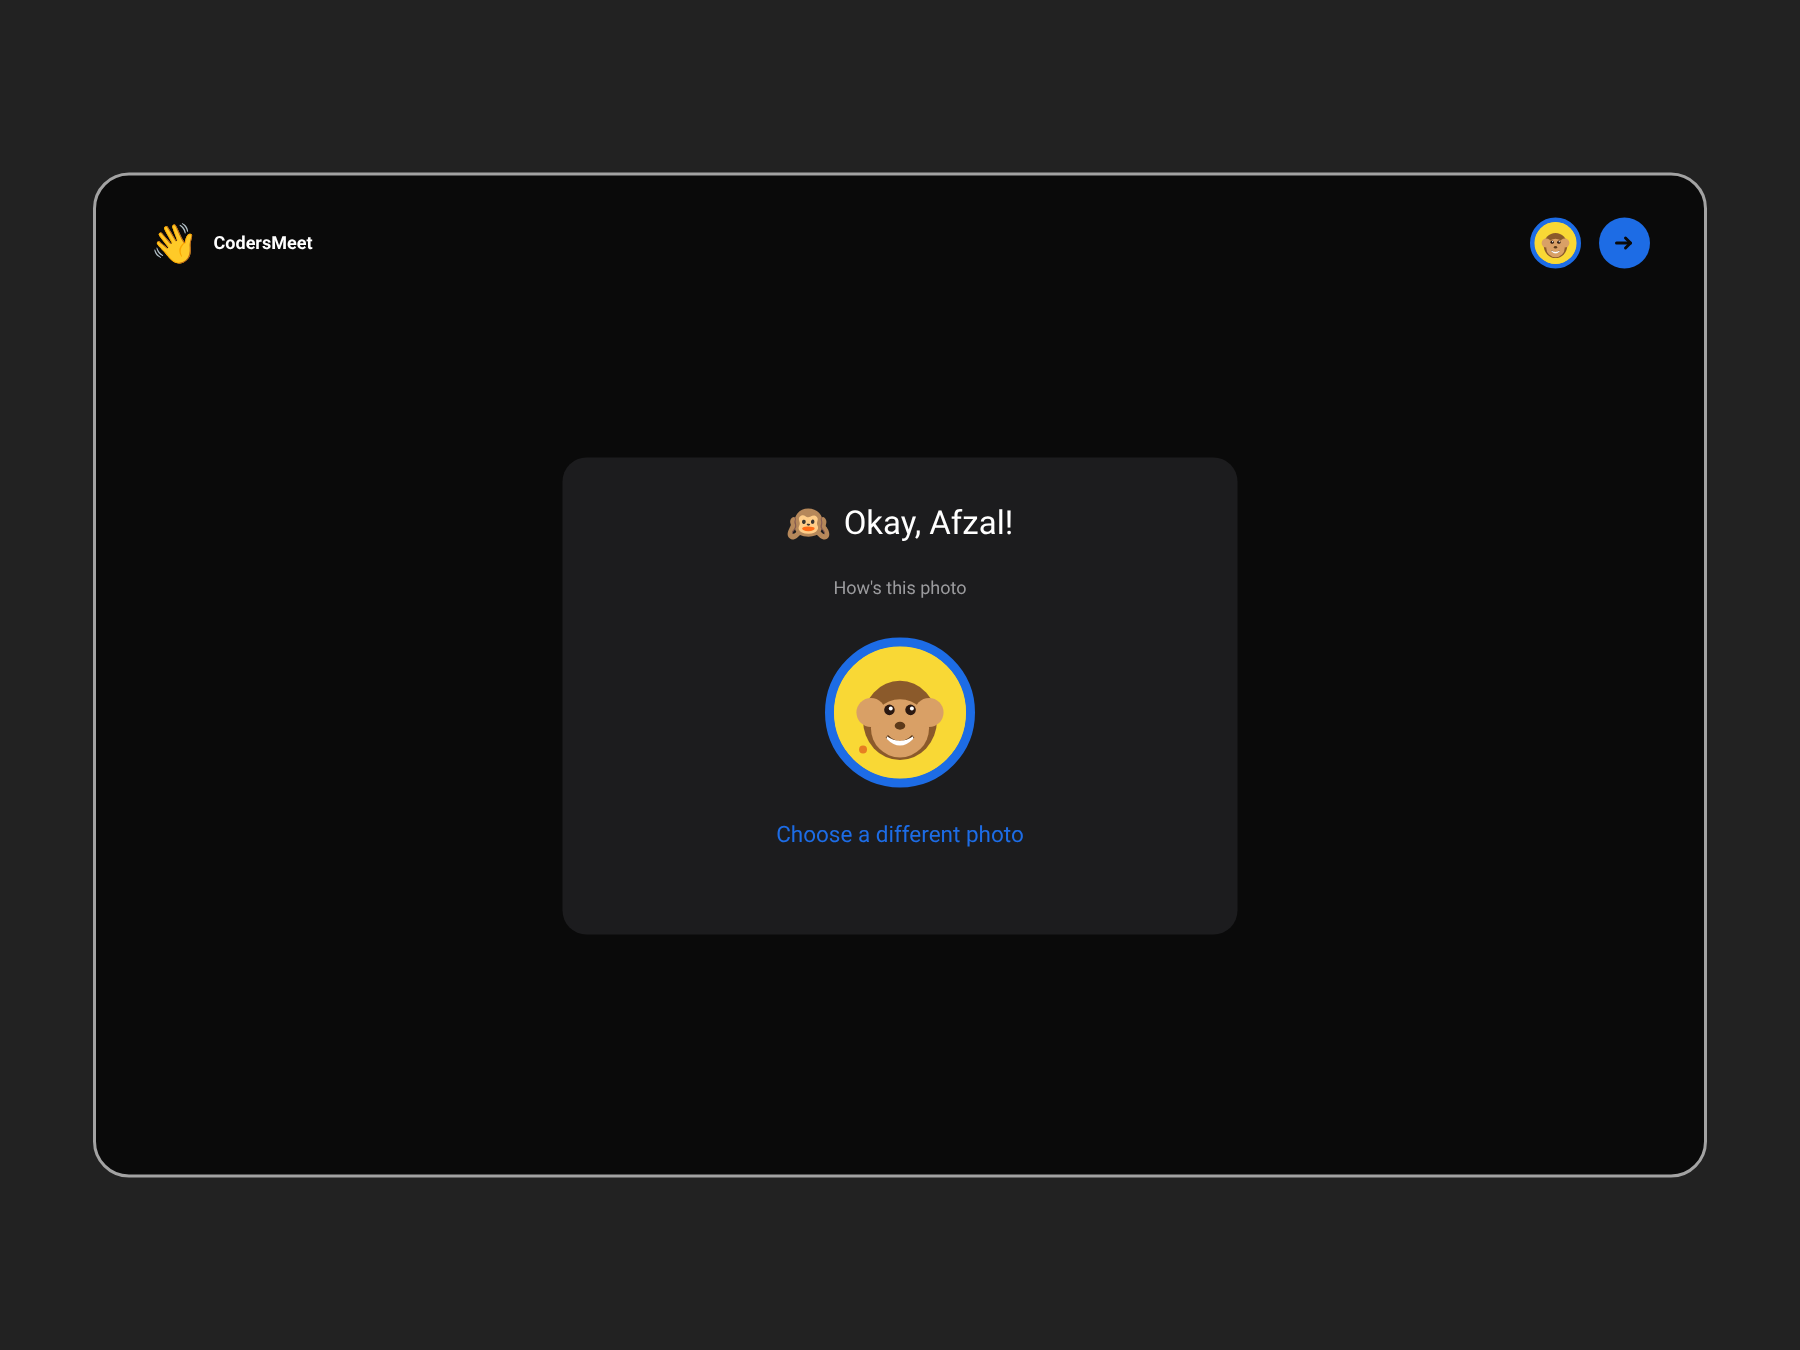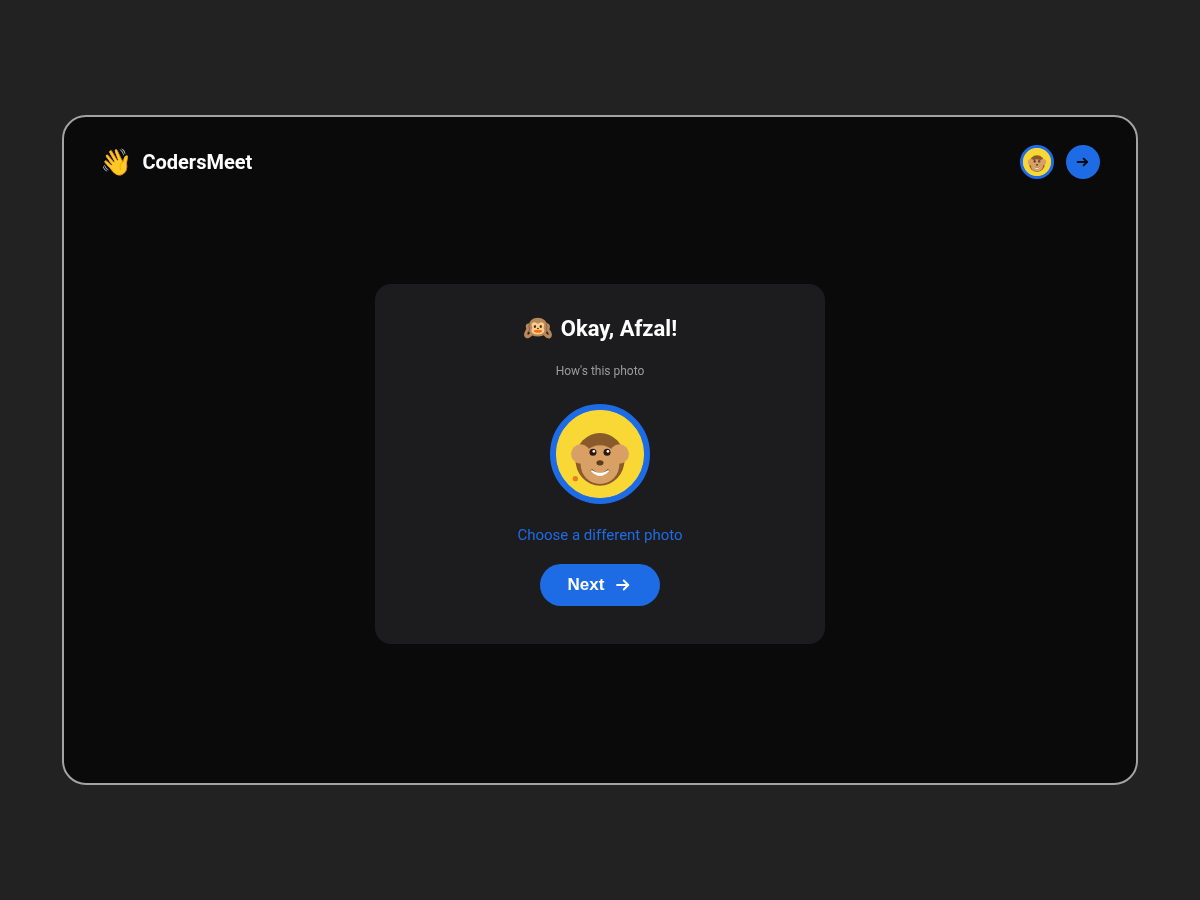--- a/index.html
+++ b/index.html
@@ -36,21 +36,21 @@
     .logo {
       display: flex;
       align-items: center;
       gap: 10px;
     }
     .logo-icon {
       font-size: 26px;
     }
     .logo-text {
       color: #FFFFFF;
-      font-size: 20px;
+      font-size: 12px;
       font-weight: 700;
     }
     .header-actions {
       display: flex;
       align-items: center;
       gap: 12px;
     }
     .avatar-small {
       width: 34px;
       height: 34px;
@@ -93,21 +93,21 @@
       align-items: center;
       gap: 8px;
       margin-bottom: 22px;
     }
     .card-title-icon {
       font-size: 24px;
     }
     .card-title-text {
       color: #FFFFFF;
       font-size: 22px;
-      font-weight: 700;
+      font-weight: 400;
     }
     .card-subtitle {
       color: #9B9B9E;
       font-size: 12px;
       margin-bottom: 26px;
     }
     .avatar-large {
       width: 100px;
       height: 100px;
       border-radius: 50%;
@@ -200,24 +200,15 @@
           <circle cx="58" cy="48" r="4" fill="#2B1810"></circle>
           <circle cx="43" cy="47" r="1.5" fill="#FFF"></circle>
           <circle cx="59" cy="47" r="1.5" fill="#FFF"></circle>
           <ellipse cx="50" cy="60" rx="4" ry="3" fill="#5D3A1A"></ellipse>
           <path d="M 40 68 Q 50 78 60 68" stroke="#5D3A1A" stroke-width="2.5" fill="none"></path>
           <path d="M 40 68 Q 50 75 60 68 L 60 70 Q 50 80 40 70 Z" fill="#FFF"></path>
           <circle cx="22" cy="78" r="3" fill="#E67E22"></circle>
         </svg>
       </div>
       <div class="choose-link">Choose a different photo</div>
-      <button class="next-btn">
-        <span>Next</span>
-        <span class="arrow-right">
-          <svg width="18" height="18" viewBox="0 0 24 24" fill="none" stroke="#FFFFFF" stroke-width="2.5" stroke-linecap="round" stroke-linejoin="round">
-            <line x1="4" y1="12" x2="19" y2="12"></line>
-            <polyline points="13 6 19 12 13 18"></polyline>
-          </svg>
-        </span>
-      </button>
     </div>
   </div>
 </div>
 
 </body></html>

